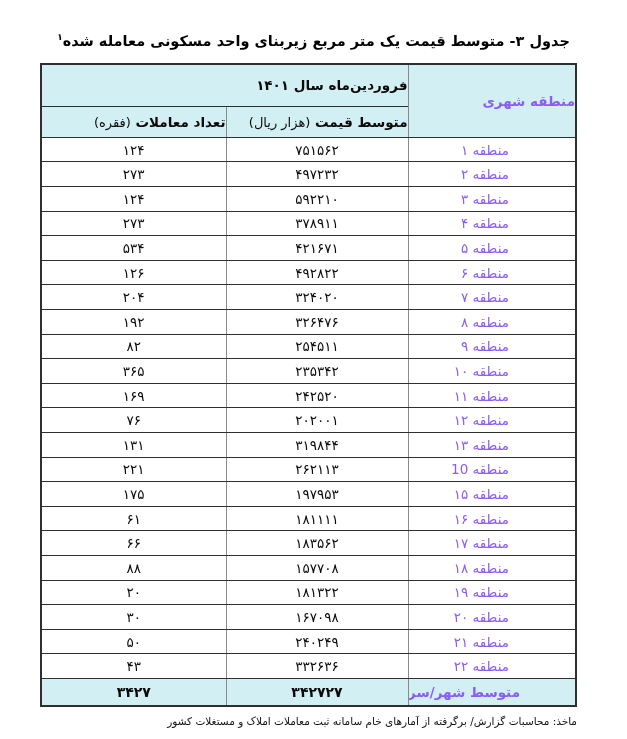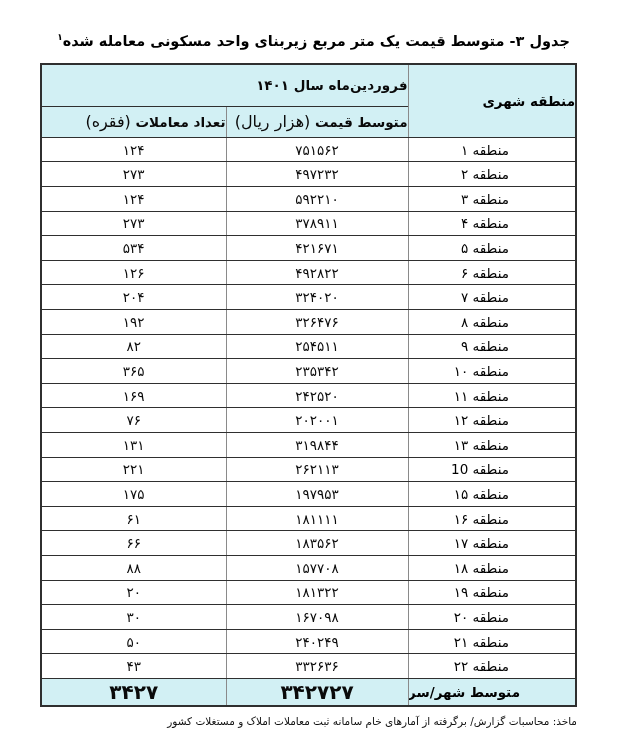--- a/index.html
+++ b/index.html
@@ -44,38 +44,38 @@
   }
   table.main th {
     background: #d2f0f4;
     font-weight: 700;
     font-size: 13.5px;
     text-align: right;
   }
   .h-period { height: 41px; font-size: 14px; }
   .h-region { font-size: 14px; }
   .h-sub { height: 30px; }
-  .h-sub .unit { font-weight: 400; font-size: 16px; }
+  .h-sub .unit { font-weight: 400; font-size: 13px; }
 
   tbody td {
     background: #ffffff;
     font-size: 13.5px;
     height: 23.6px;
   }
-  td.region, th.h-region { color: #000000; }
+  td.region, th.h-region { color: #8b5cf6; }
   tbody td.region {
     text-align: right;
     padding-right: 66px;
     white-space: nowrap;
     padding-left: 22px;
   }
   tfoot td {
     background: #d2f0f4;
     font-weight: 700;
-    font-size: 20px;
+    font-size: 14px;
     height: 26px;
   }
   tfoot td.region {
     text-align: right;
     padding-right: 56px;
     white-space: nowrap;
     font-size: 13.5px;
   }
 
   .footnote {

